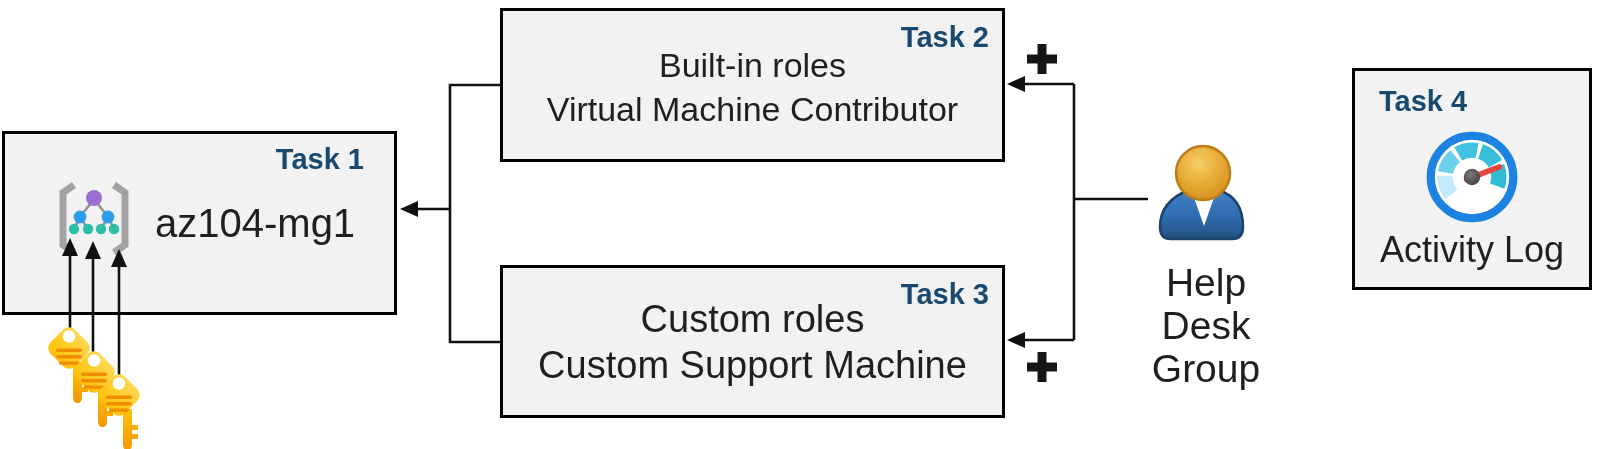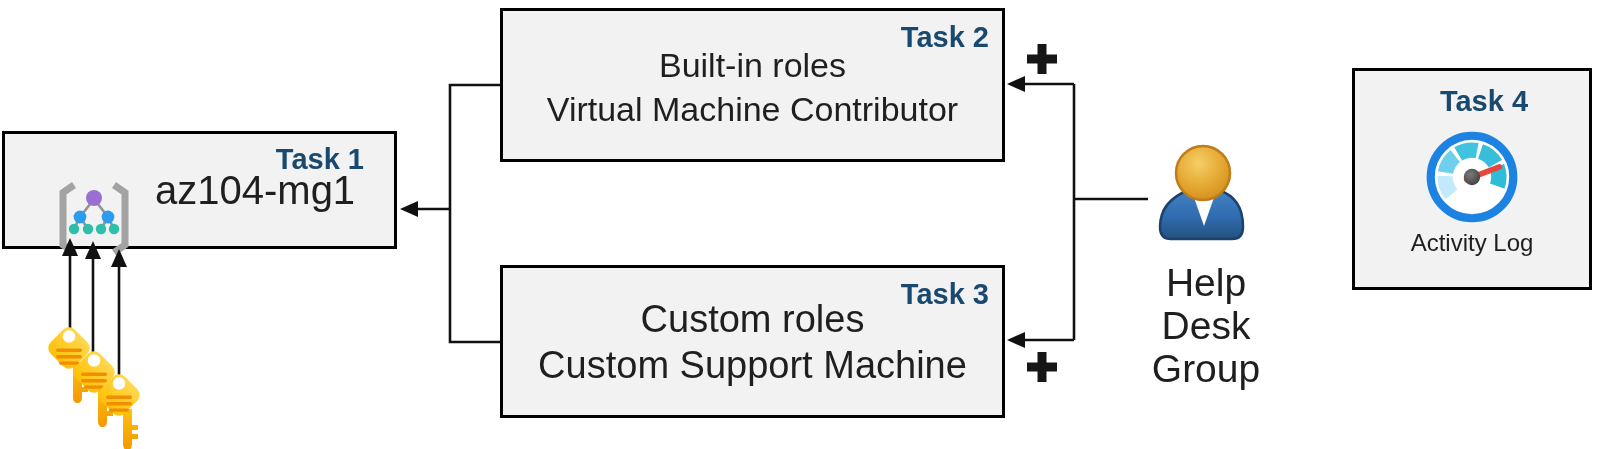--- a/index.html
+++ b/index.html
@@ -19,24 +19,24 @@
     position:absolute;left:0;right:0;text-align:center;
     color:var(--body_text,#1F1F1F);
   }
   .box-lines span{display:block;}
   .t2lines{top:32px;font-size:34px;line-height:44px;}
   .t3lines{top:28px;font-size:38px;line-height:46px;}
   .mg-title{
     position:absolute;left:150px;top:0;bottom:0;display:flex;align-items:center;
     font-size:40px;color:var(--body_text,#1F1F1F);
   }
-  .t4-label{position:absolute;left:0;right:0;top:14px;text-align:center;
+  .t4-label{position:absolute;left:0;right:0;top:14px;text-align:left;
     font-weight:700;font-size:29px;color:var(--task_label,#1A4970);padding-left:24px;}
   .t4-caption{position:absolute;left:0;right:0;top:158px;text-align:center;
-    font-size:24px;color:var(--body_text,#1F1F1F);}
+    font-size:36px;color:var(--body_text,#1F1F1F);}
   .actor-name{
     position:absolute;left:1118px;top:261px;width:176px;text-align:center;
     font-size:39px;line-height:43px;color:var(--body_text,#1F1F1F);
   }
   .actor-name span{display:block;}
   .overlay{position:absolute;left:0;top:0;pointer-events:none;}
   .conn{stroke:var(--connector,#111);stroke-width:2.6;fill:none;}
   .ahead{fill:var(--connector,#111);stroke:none;}
   .plus path{fill:var(--plus,#161616);}
   .node-root{fill:var(--node_purple,#9B6FD1);}
@@ -46,21 +46,21 @@
   .tree-edge{stroke:#939393;stroke-width:2.6;}
   .key-stripe{fill:var(--key_stripe,#EF8E00);}
   .gauge-ring{fill:#fff;stroke:var(--gauge_ring,#1D83E2);stroke-width:8.5;}
   .needle{stroke:var(--gauge_needle,#E8463C);stroke-width:6;stroke-linecap:round;}
 </style>
 </head>
 <body>
 
 <div class="canvas">
 
-  <div class="tbox" style="left:2px;top:131px;width:395px;height:118px;">
+  <div class="tbox" style="left:2px;top:131px;width:395px;height:184px;">
     <div class="task-label" style="top:8px;right:30px;">Task 1</div>
     <svg style="position:absolute;left:45px;top:47px;" width="88" height="76" viewBox="0 0 88 76">
       <path class="bracket" d="M24,4 L13,11.5 L13,64 L24,71.5"></path>
       <path class="bracket" d="M64,4 L75,11.5 L75,64 L64,71.5"></path>
       <line class="tree-edge" x1="44" y1="18" x2="30" y2="36"></line>
       <line class="tree-edge" x1="44" y1="18" x2="58" y2="36"></line>
       <line class="tree-edge" x1="30" y1="36" x2="24" y2="48"></line>
       <line class="tree-edge" x1="30" y1="36" x2="38" y2="48"></line>
       <line class="tree-edge" x1="58" y1="36" x2="51" y2="48"></line>
       <line class="tree-edge" x1="58" y1="36" x2="64" y2="48"></line>

